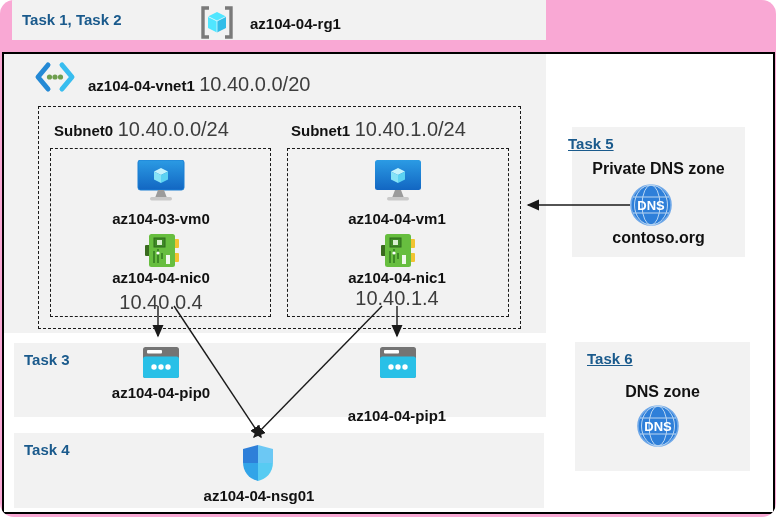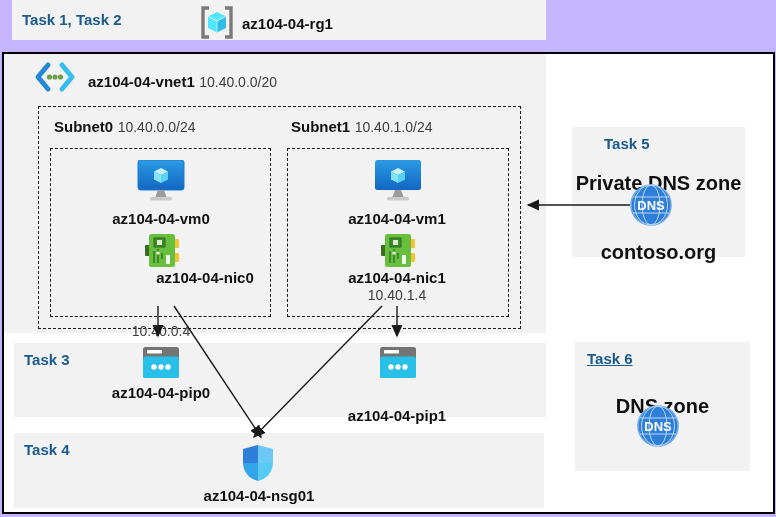--- a/index.html
+++ b/index.html
@@ -1,24 +1,24 @@
 <!DOCTYPE html>
 <html><head>
 <meta charset="utf-8">
 <style>
   html,body{margin:0;padding:0;background:#fff;}
-  #canvas{position:relative;width:776px;height:517px;background:#c4b5fd;
-          font-family:"Liberation Sans","DejaVu Sans",sans-serif;color:#111;overflow:hidden;}
+  #canvas{position:relative;width:776px;height:517px;background:#f9a8d4;
+          font-family:"Liberation Sans","DejaVu Sans",sans-serif;color:#111;overflow:hidden;border-radius:14px;}
   .abs{position:absolute;}
   .band{position:absolute;background:#F2F2F2;}
   .tasklabel{position:absolute;font-weight:700;font-size:15px;color:#1A5A8C;white-space:nowrap;}
   .name{font-weight:700;font-size:15px;color:#111;white-space:nowrap;}
-  .plain{font-weight:400;font-size:14px;color:#3d3d3d;white-space:nowrap;}
+  .plain{font-weight:400;font-size:20px;color:#3d3d3d;white-space:nowrap;}
   .ctr{text-align:center;}
-  .bigname{font-weight:700;font-size:20px;color:#111;white-space:nowrap;margin-top:12px;}
+  .bigname{font-weight:700;font-size:16px;color:#111;white-space:nowrap;}
   #outer-rect{position:absolute;left:2px;top:52px;width:769px;height:458px;border:2px solid #000;background:#fff;}
   #vnet-region{position:absolute;left:4px;top:54px;width:542px;height:279px;background:#F2F2F2;}
   .dashed{position:absolute;border:1.5px dashed #1a1a1a;}
   #arrows{position:absolute;left:0;top:0;pointer-events:none;}
 </style>
 </head>
 <body>
 
 <div id="canvas">
 
@@ -26,21 +26,21 @@
   <div class="tasklabel" style="left:22px;top:11px;">Task 1, Task 2</div>
 
   <svg class="abs" style="left:198px;top:5px;" width="38" height="35" viewBox="0 0 38 35">
     <path d="M11,3 H5 V32 H11" fill="none" stroke="#7A7A7A" stroke-width="3.4"></path>
     <path d="M27,3 H33 V32 H27" fill="none" stroke="#7A7A7A" stroke-width="3.4"></path>
     <polygon points="19,7 28,11.5 19,16 10,11.5" fill="#50E6FF"></polygon>
     <polygon points="10,11.5 19,16 19,27.5 10,23" fill="#50E6FF"></polygon>
     <polygon points="28,11.5 19,16 19,27.5 28,23" fill="#32BDE8"></polygon>
     <path d="M19,16 V27.5 M10,11.5 L19,16 L28,11.5" fill="none" stroke="#ffffff" stroke-width="0.8" opacity="0.8"></path>
   </svg>
-  <div class="abs name" style="left:242px;top:15px;">az104-04-rg1</div>
+  <div class="abs name" style="left:250px;top:15px;">az104-04-rg1</div>
 
   <div id="outer-rect"></div>
 
   <div id="vnet-region"></div>
 
   <svg class="abs" style="left:33px;top:61px;" width="44" height="32" viewBox="0 0 44 32">
     <path d="M15,4 L5,16 L15,28" fill="none" stroke="#2489D5" stroke-width="5" stroke-linecap="round" stroke-linejoin="round"></path>
     <path d="M29,4 L39,16 L29,28" fill="none" stroke="#38BDEF" stroke-width="5" stroke-linecap="round" stroke-linejoin="round"></path>
     <circle cx="16.5" cy="16" r="2.6" fill="#6E9E4E"></circle>
     <circle cx="22" cy="16" r="2.6" fill="#6E9E4E"></circle>
@@ -78,34 +78,34 @@
   </svg>
 
   <svg class="abs" style="left:136px;top:160px;" width="50" height="42" viewBox="0 0 50 42">
     <rect x="2" y="0" width="46" height="30" rx="2.5" fill="url(#vmscr)" stroke="#1B7FD4"></rect>
     <polygon points="25,8 32,11.5 25,15 18,11.5" fill="#C5F3FC"></polygon>
     <polygon points="18,11.5 25,15 25,23 18,19.5" fill="#86E3F7"></polygon>
     <polygon points="32,11.5 25,15 25,23 32,19.5" fill="#5CD2F2"></polygon>
     <polygon points="22,30 28,30 31,38 19,38" fill="#9B9B9B"></polygon>
     <rect x="14" y="37" width="22" height="3.5" rx="1.7" fill="#C9C9C9"></rect>
   </svg>
-  <div class="abs ctr name" style="left:50px;top:210px;width:222px;">az104-04-vm0</div>
+  <div class="abs ctr name" style="left:50px;top:210px;width:222px;">az104-03-vm0</div>
   <svg class="abs" style="left:145px;top:233px;" width="34" height="35" viewBox="0 0 34 35">
     <rect x="0" y="12" width="6" height="11" rx="1" fill="#3A6B1F"></rect>
     <rect x="28" y="6" width="6" height="9" rx="1" fill="#F2C431"></rect>
     <rect x="28" y="20" width="6" height="9" rx="1" fill="#F2C431"></rect>
     <rect x="4" y="1" width="26" height="33" rx="2.5" fill="#67BE3F"></rect>
     <rect x="9" y="5" width="11" height="9" fill="#3E8A26" stroke="#2F6B1C"></rect>
     <rect x="12" y="7" width="5" height="5" fill="#D9EFD0"></rect>
     <path d="M9,18 V30 M13,16 V30 M17,20 V26" stroke="#3E8A26" stroke-width="2" fill="none"></path>
     <circle cx="13" cy="20" r="1.6" fill="#fff"></circle>
     <rect x="21" y="22" width="4" height="9" fill="#fff" opacity="0.9"></rect>
   </svg>
-  <div class="abs ctr name" style="left:50px;top:269px;width:222px;padding-left:44px;">az104-04-nic0</div>
-  <div class="abs ctr plain" style="left:50px;top:291px;width:222px;margin-top:32px;">10.40.0.4</div>
+  <div class="abs ctr name" style="left:50px;top:269px;width:222px;">az104-04-nic0</div>
+  <div class="abs ctr plain" style="left:50px;top:291px;width:222px;">10.40.0.4</div>
 
   <svg class="abs" style="left:373px;top:160px;" width="50" height="42" viewBox="0 0 50 42">
     <rect x="2" y="0" width="46" height="30" rx="2.5" fill="url(#vmscr)"></rect>
     <polygon points="25,8 32,11.5 25,15 18,11.5" fill="#C5F3FC"></polygon>
     <polygon points="18,11.5 25,15 25,23 18,19.5" fill="#86E3F7"></polygon>
     <polygon points="32,11.5 25,15 25,23 32,19.5" fill="#5CD2F2"></polygon>
     <polygon points="22,30 28,30 31,38 19,38" fill="#9B9B9B"></polygon>
     <rect x="14" y="37" width="22" height="3.5" rx="1.7" fill="#C9C9C9"></rect>
   </svg>
   <div class="abs ctr name" style="left:287px;top:210px;width:220px;">az104-04-vm1</div>
@@ -152,21 +152,21 @@
     <g clip-path="url(#shieldclip)">
       <rect x="0" y="0" width="15" height="18" fill="#2E7FD9"></rect>
       <rect x="15" y="0" width="15" height="18" fill="#6CC8F4"></rect>
       <rect x="0" y="18" width="15" height="18" fill="#32A4E8"></rect>
       <rect x="15" y="18" width="15" height="18" fill="#57CBF2"></rect>
     </g>
   </svg>
   <div class="abs ctr name" style="left:148px;top:487px;width:222px;">az104-04-nsg01</div>
 
   <div class="band" style="left:572px;top:127px;width:173px;height:130px;"></div>
-  <div class="tasklabel" style="left:604px;top:135px;">Task 5</div>
+  <div class="tasklabel" style="left:568px;top:135px;text-decoration:underline;">Task 5</div>
   <div class="abs ctr bigname" style="left:572px;top:160px;width:173px;">Private DNS zone</div>
   <svg class="abs" style="left:630px;top:184px;" width="42" height="42" viewBox="0 0 42 42">
     <circle cx="21" cy="21" r="20" fill="#2E7FD9" stroke="#6FA8E8" stroke-width="1.6"></circle>
     <ellipse cx="21" cy="21" rx="9" ry="20" fill="none" stroke="#BBD7F2" stroke-width="1"></ellipse>
     <ellipse cx="21" cy="21" rx="16.5" ry="20" fill="none" stroke="#BBD7F2" stroke-width="1"></ellipse>
     <path d="M3,13 H39 M3,29 H39" stroke="#BBD7F2" stroke-width="1" fill="none"></path>
     <text x="21" y="26" text-anchor="middle" font-size="13" font-weight="bold" fill="#ffffff" font-family="Liberation Sans, sans-serif">DNS</text>
   </svg>
   <div class="abs ctr bigname" style="left:572px;top:229px;width:173px;">contoso.org</div>
 

